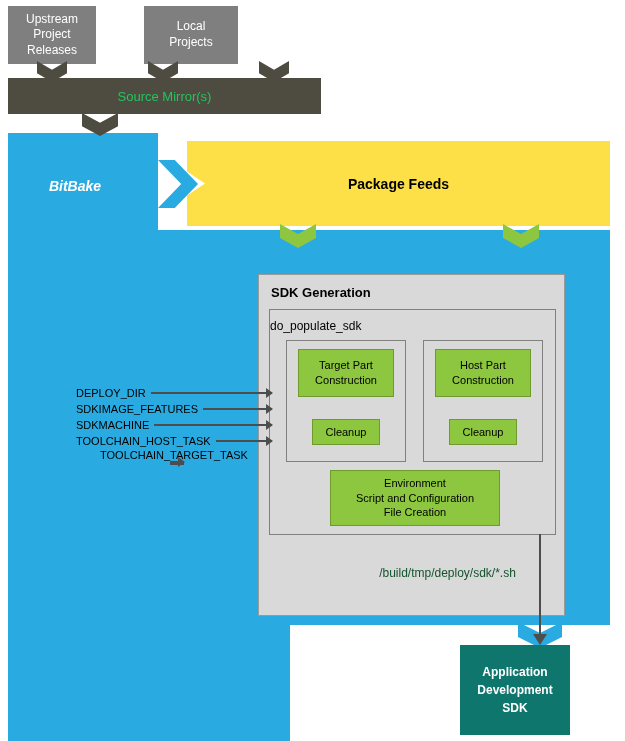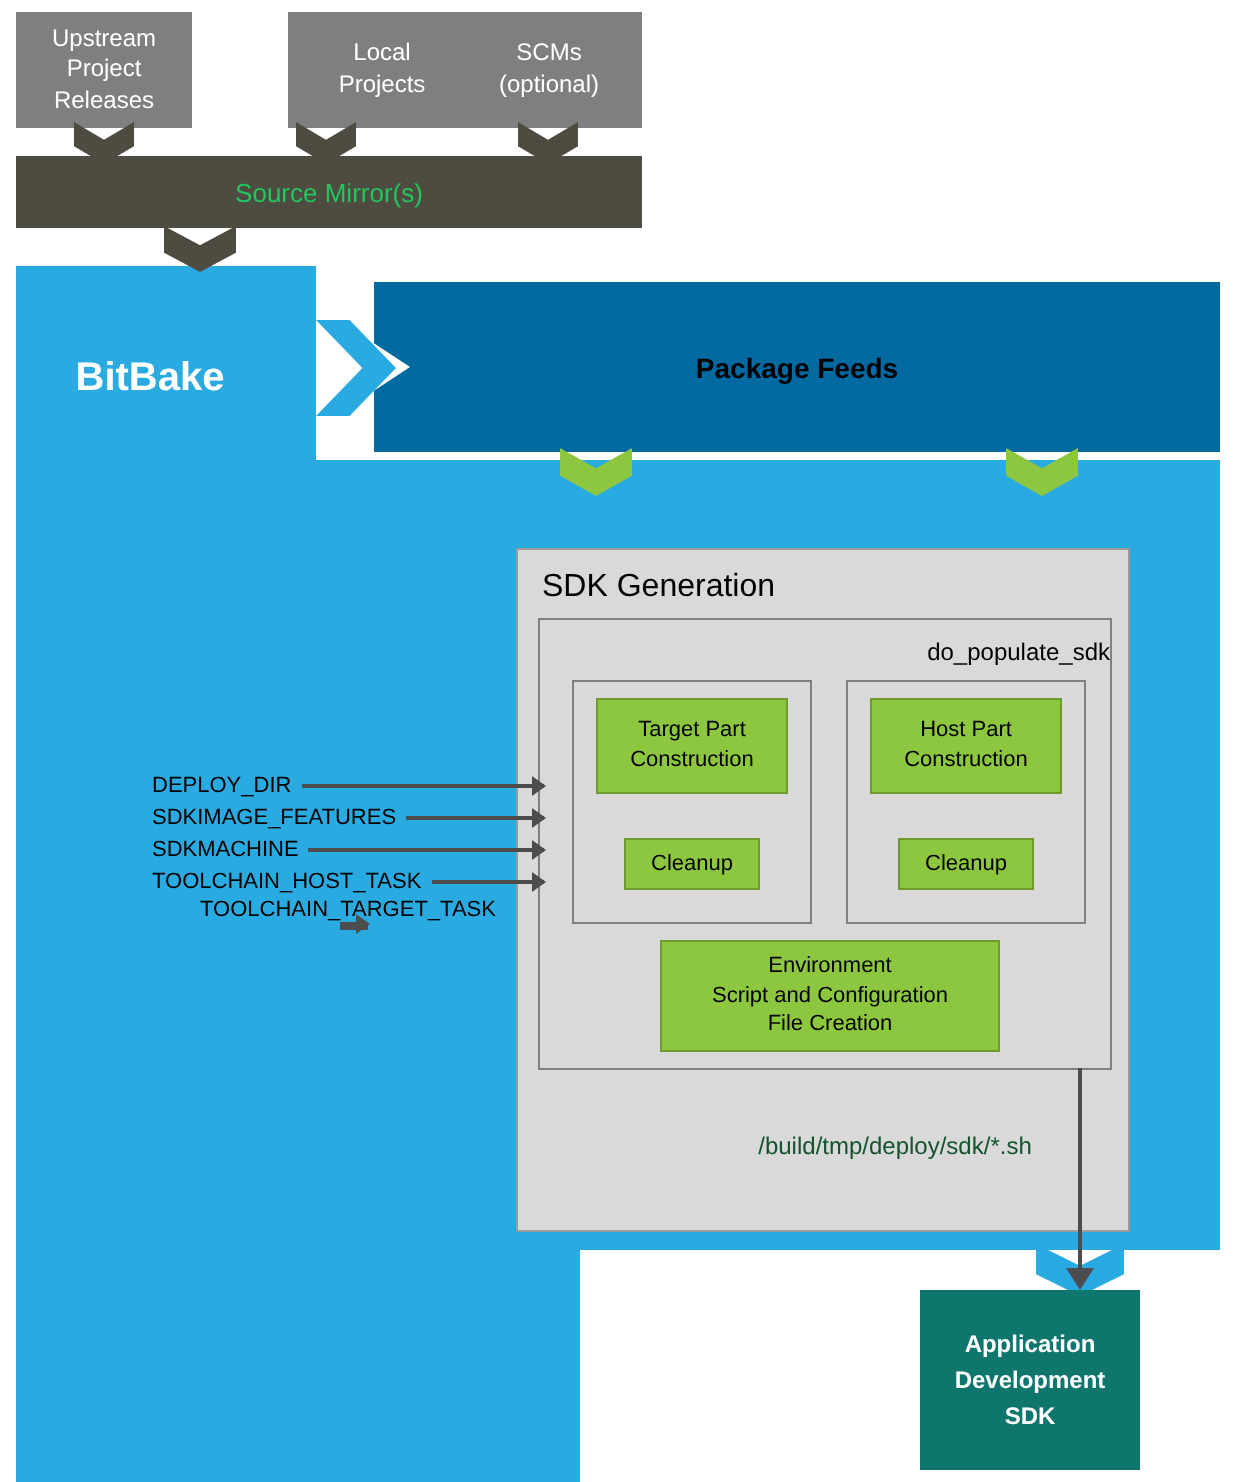--- a/index.html
+++ b/index.html
@@ -30,36 +30,36 @@
   .chv-mirror{left:82px;top:113px;width:36px;height:23px;}
 
   .mirror{left:8px;top:78px;width:313px;height:36px;background:#4e4b41;color:#22c55e;font-size:13px;}
 
   
   .blue-shape{
     left:8px;top:133px;width:602px;height:608px;background:#29abe2;
     clip-path:polygon(0 0,150px 0,150px 97px,602px 97px,602px 492px,282px 492px,282px 608px,0 608px);
   }
   .blue-arrow-right{left:158px;top:160px;width:40px;height:48px;}
-  .bitbake{left:10px;top:178px;width:130px;color:#fff;font-weight:bold;font-size:20px;text-align:center;}
+  .bitbake{left:10px;top:178px;width:130px;color:#fff;font-weight:bold;font-size:14px;text-align:center;font-style:italic;}
 
   
   .pkg-feeds{
-    left:187px;top:141px;width:423px;height:85px;background:#0369a1;
+    left:187px;top:141px;width:423px;height:85px;background:#fde047;
     clip-path:polygon(0 0,100% 0,100% 100%,0 100%,0 64%,18px 50%,0 36%);
     font-weight:bold;font-size:14px;color:#000;align-items:center;
   }
   .gchv1{left:280px;top:224px;width:36px;height:24px;}
   .gchv2{left:503px;top:224px;width:36px;height:24px;}
 
   
   .sdk-box{left:258px;top:274px;width:307px;height:342px;background:#d9d9d9;border:1px solid #9a9a9a;box-sizing:border-box;}
-  .sdk-title{position:absolute;left:12px;top:10px;font-size:16px;font-weight:normal;text-align:right;}
+  .sdk-title{position:absolute;left:12px;top:10px;font-size:13px;font-weight:bold;text-align:right;}
   .dps-box{position:absolute;left:10px;top:34px;width:287px;height:226px;background:#d9d9d9;border:1px solid #808080;box-sizing:border-box;}
-  .dps-title{position:absolute;left:0;top:9px;width:100%;text-align:right;font-size:12px;}
+  .dps-title{position:absolute;left:0;top:9px;width:100%;text-align:left;font-size:12px;}
   .subbox{position:absolute;top:30px;width:120px;height:122px;border:1px solid #808080;box-sizing:border-box;}
   .sub-l{left:16px;}
   .sub-r{left:153px;}
   .green-node{background:#8dc63f;border:1px solid #6f9a2e;box-sizing:border-box;font-size:11px;line-height:1.35;color:#000;}
   .construct{position:absolute;left:11px;top:8px;width:96px;height:48px;}
   .cleanup{position:absolute;left:25px;top:78px;width:68px;height:26px;}
   .envbox{position:absolute;left:60px;top:160px;width:170px;height:56px;}
 
   
   .var-row{position:absolute;left:76px;width:196px;height:16px;display:flex;align-items:center;font-size:11px;color:#000;}
@@ -86,24 +86,20 @@
   <div class="abs blue chev-right blue-arrow-right"></div>
 
   <div class="abs box-gray center prewrap src1">
     <span>Upstream
 Project
 Releases</span>
   </div>
   <div class="abs box-gray center prewrap src2">
     <span>Local
 Projects</span>
-  </div>
-  <div class="abs box-gray center prewrap src3">
-    <span>SCMs
-(optional)</span>
   </div>
 
   <div class="abs dark chev-down chv1"></div>
   <div class="abs dark chev-down chv2"></div>
   <div class="abs dark chev-down chv3"></div>
 
   <div class="abs mirror center">
     <span>Source Mirror(s)</span>
   </div>
   <div class="abs dark chev-down chv-mirror"></div>

